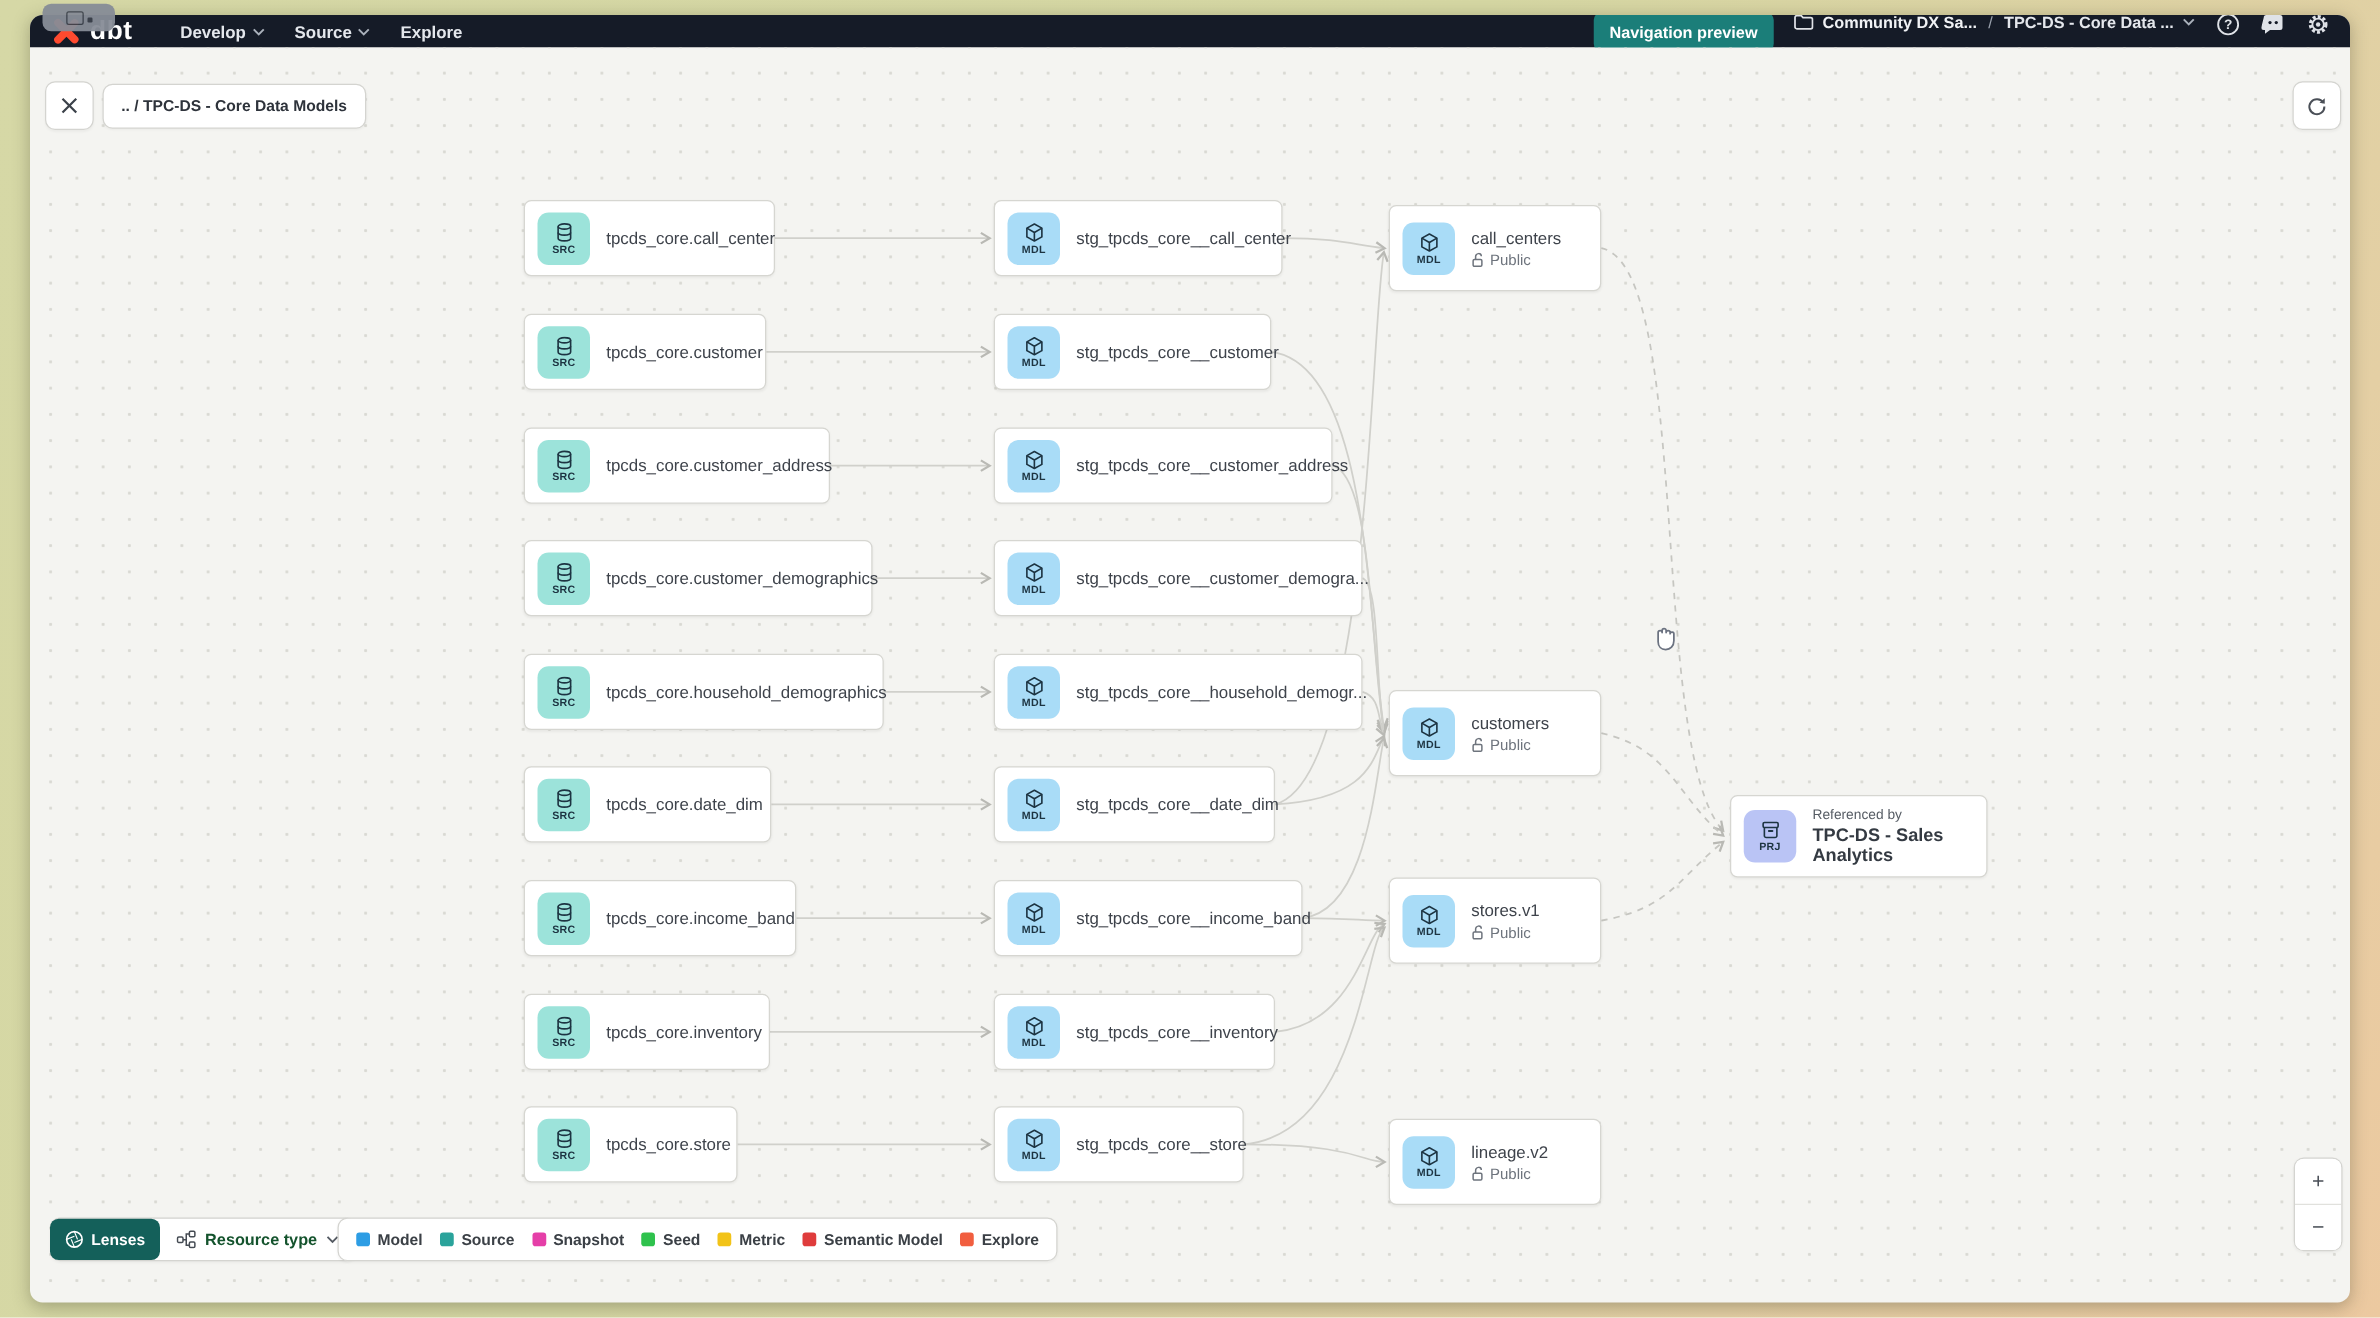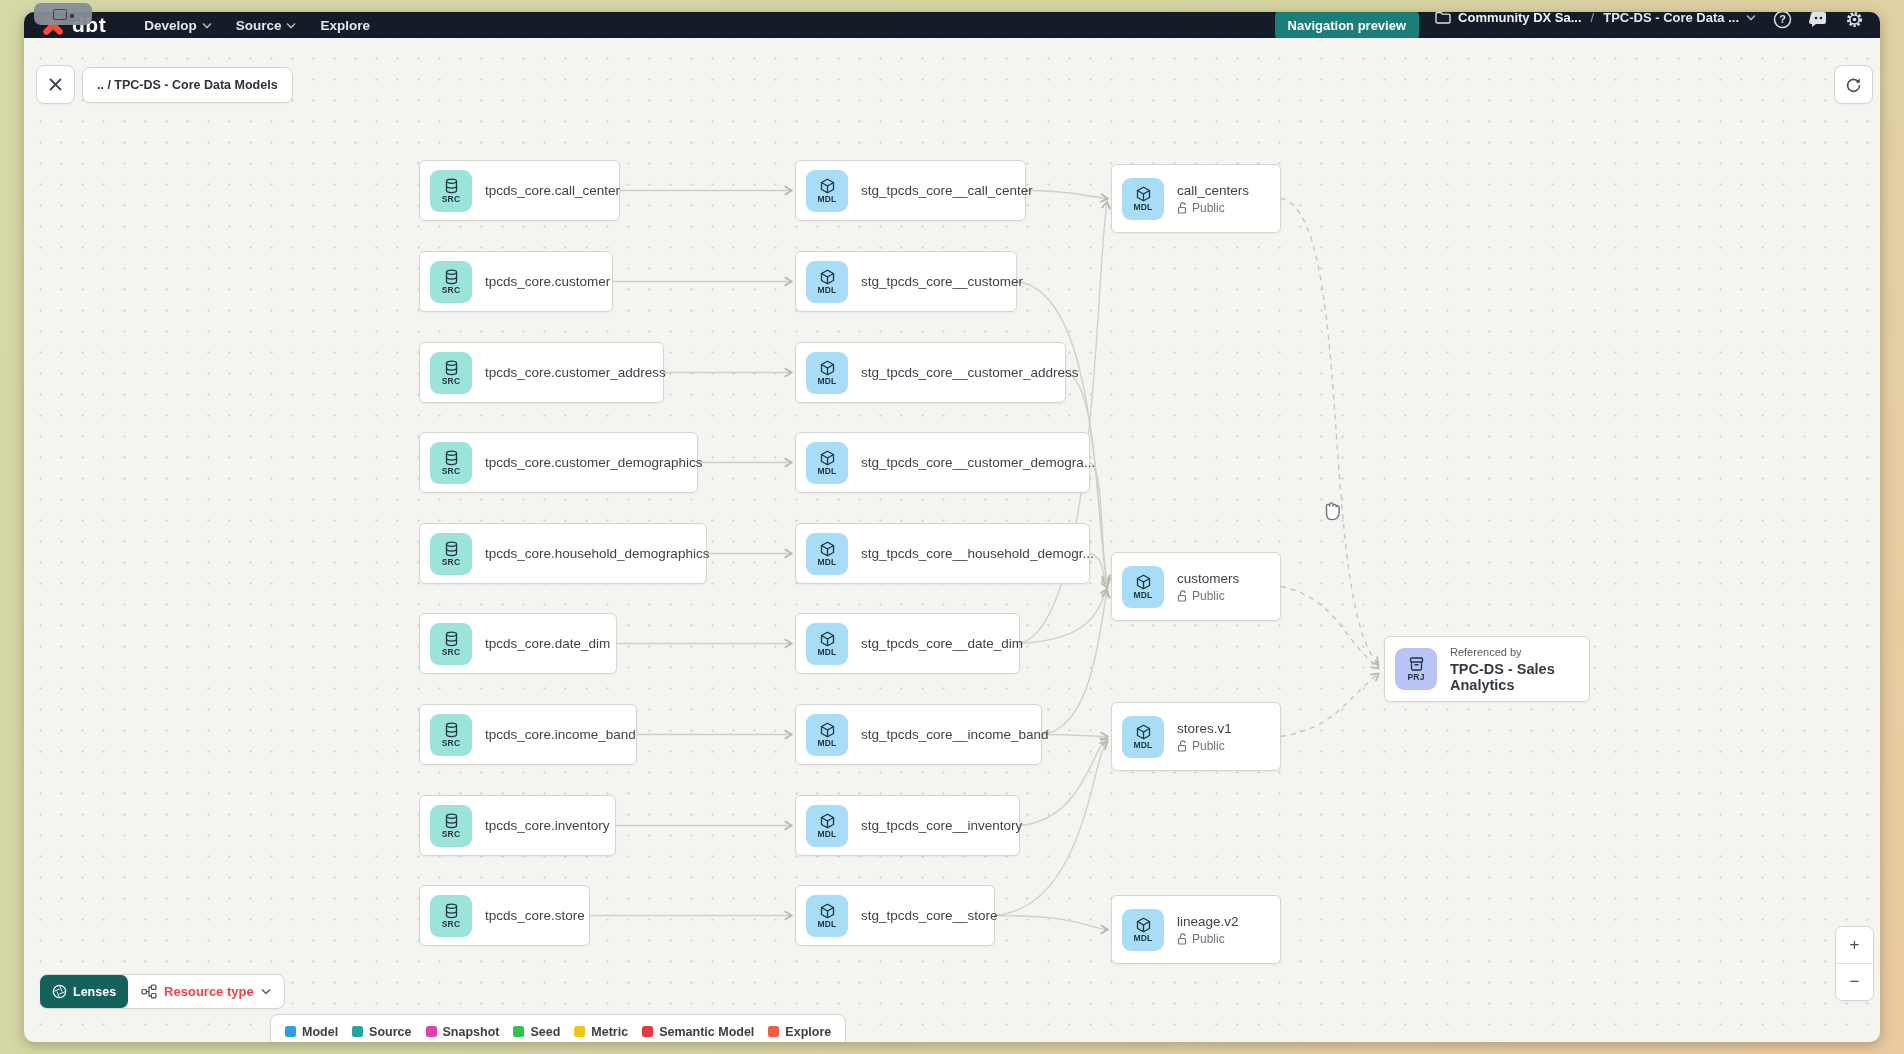--- a/index.html
+++ b/index.html
@@ -47,22 +47,22 @@
   .badge .btxt{font-size:8.5px;font-weight:700;color:#1d3442;margin-top:0px;letter-spacing:.2px;}
   .nlabel{font-size:13.5px;color:#3e434b;white-space:nowrap;}
   .nstack{display:flex;flex-direction:column;gap:3px;}
   .nsub{display:flex;align-items:center;gap:4px;font-size:12px;color:#6e747d;}
   .prj-title{font-size:11px;color:#565c64;}
   .prj-label{font-size:14.5px;color:#343a42;font-weight:600;}
 
   
   .lens-group{position:absolute;display:flex;align-items:center;background:#fff;border:1px solid #d4d4d0;border-radius:8px;height:33px;box-shadow:0 1px 2px rgba(0,0,0,.04);}
   .lens-chip{display:flex;align-items:center;gap:6px;background:#14605a;color:#fff;font-size:12.5px;font-weight:700;border-radius:7px;height:33px;padding:0 12px;margin:-1px 0 -1px -1px;cursor:pointer;}
-  .rtype-chip{display:flex;align-items:center;gap:7px;font-size:13px;font-weight:600;color:#ef4444;padding:0 13px;cursor:pointer;}
-  .legend-box{position:absolute;display:flex;align-items:center;gap:14px;background:#fff;border:1px solid #d4d4d0;border-radius:8px;height:33px;padding:0 14px;box-shadow:0 1px 2px rgba(0,0,0,.04);margin-top:40px;}
+  .rtype-chip{display:flex;align-items:center;gap:7px;font-size:13px;font-weight:600;color:#14532d;padding:0 13px;cursor:pointer;}
+  .legend-box{position:absolute;display:flex;align-items:center;gap:14px;background:#fff;border:1px solid #d4d4d0;border-radius:8px;height:33px;padding:0 14px;box-shadow:0 1px 2px rgba(0,0,0,.04);}
   .legend-item{display:flex;align-items:center;gap:6px;font-size:12.5px;font-weight:600;color:#3b4046;}
   .legend-sw{width:11px;height:11px;border-radius:2.5px;}
   .zoomctl{position:absolute;width:37px;background:#fff;border:1px solid #d4d4d0;border-radius:8px;display:flex;flex-direction:column;box-shadow:0 1px 2px rgba(0,0,0,.04);overflow:hidden;}
   .zoomctl button{height:36px;border:none;background:#fff;font-size:17px;color:#4a4f57;cursor:pointer;font-family:inherit;}
   .zoomctl .zdiv{height:1px;background:#e1e1dd;}
   .cursor-hand{position:absolute;pointer-events:none;z-index:9;}
 </style>
 </head>
 <body>
 

